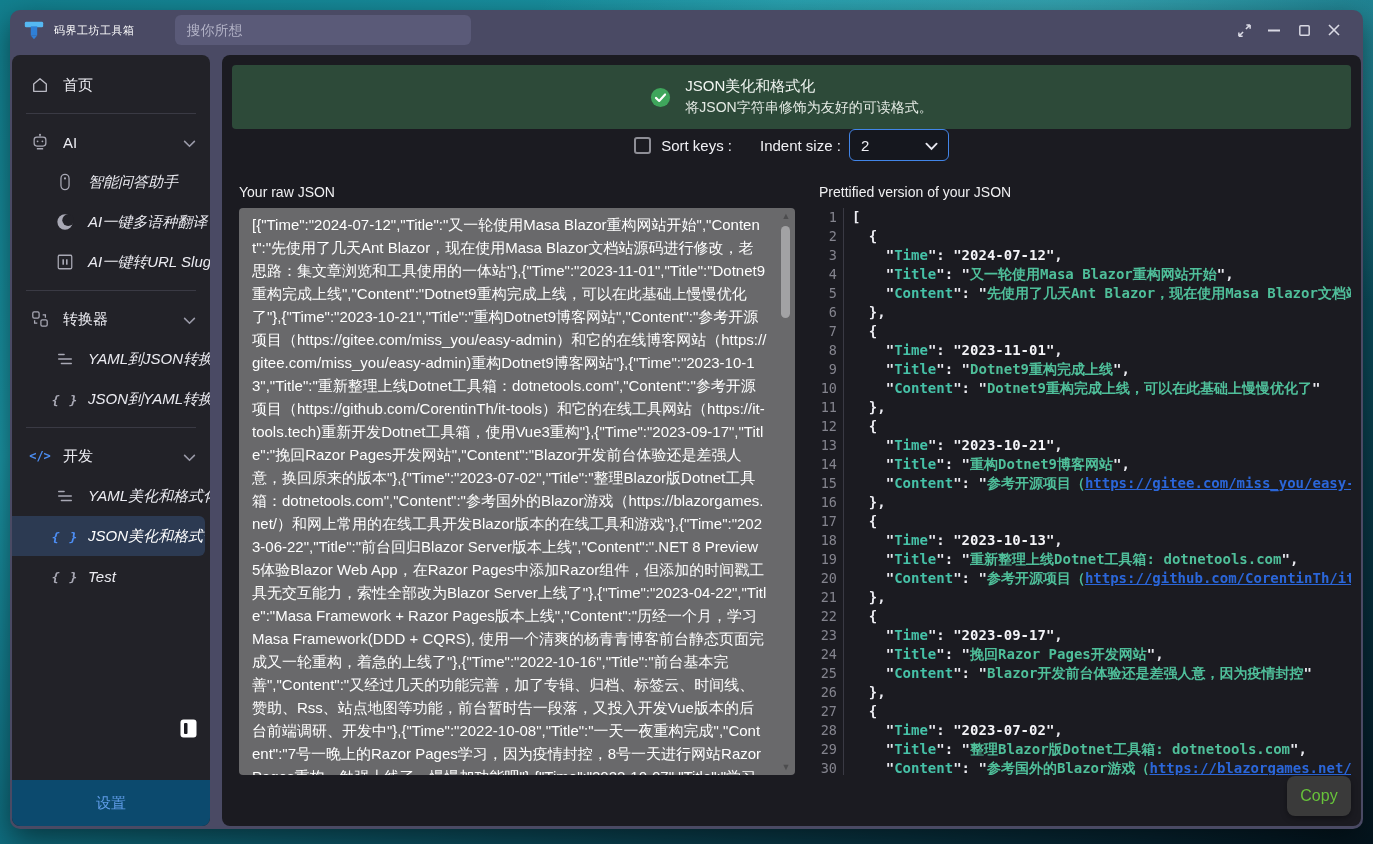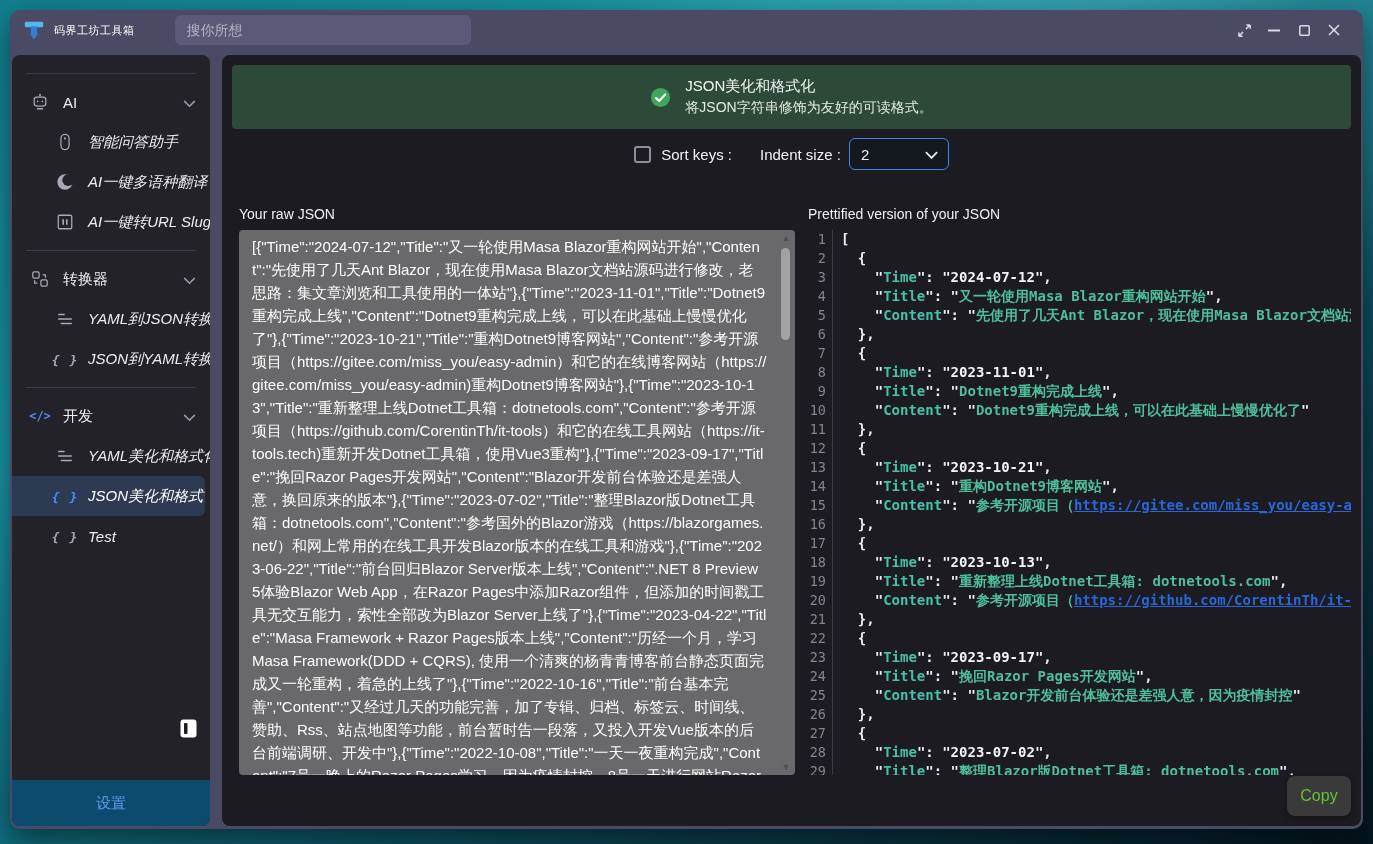--- a/index.html
+++ b/index.html
@@ -51,30 +51,30 @@
   .settings-bar { height:46px; flex:none; background:#0c4a6e; display:flex; align-items:center;
     justify-content:center; color:#5f9ce8; font-size:15px; cursor:default; }
 
   
   .main { flex:1; background:#1b1b21; border-radius:8px; position:relative;
     padding:10px 10px 51px 10px; display:flex; flex-direction:column; min-width:0; overflow:hidden; }
   .banner { height:64px; flex:none; background:#2d4a39; border-radius:4px;
     display:flex; align-items:center; justify-content:center; gap:14px; }
   .banner-title { color:#f2f6f2; font-size:15px; }
   .banner-sub { color:#e4eae4; font-size:14px; margin-top:3px; }
-  .controls { height:32px; flex:none; margin-top:9px; display:flex; align-items:center; justify-content:center; }
+  .controls { height:32px; flex:none; display:flex; align-items:center; justify-content:center; }
   .checkbox { width:17px; height:17px; border:2px solid #8e8e96; border-radius:3px; background:transparent; }
   .ctl-label { color:#f2f2f6; font-size:15px; margin-left:10px; }
   .ctl-label2 { color:#f2f2f6; font-size:15px; margin-left:28px; }
   .select { width:100px; height:32px; margin-left:8px; border:1.5px solid #4285e8; border-radius:6px;
     background:#15171e; color:#f0f0f5; font-size:15px; padding:0 10px 0 11px;
     display:flex; align-items:center; justify-content:space-between; }
   .select .chev { color:#e8e8f0; }
 
-  .panels { flex:1; margin-top:36px; display:flex; gap:13px; min-height:0;padding-left:7px; }
+  .panels { flex:1; margin-top:23px; display:flex; gap:24px; min-height:0;padding-left:7px; }
   .panel-left { width:556px; flex:none; display:flex; flex-direction:column; min-height:0; }
   .panel-right { flex:1; min-width:0; display:flex; flex-direction:column; min-height:0; }
   .panel-label { color:#f0f0f2; font-size:14px; height:22px; flex:none; }
 
   .rawbox { position:relative; flex:1; background:#69696b; border-radius:4px; overflow:hidden; margin-top:2px; }
   .rawtext { position:absolute; inset:0; padding:5px 28px 5px 13px; color:#ffffff; font-size:15px;
     line-height:23px; white-space:pre-wrap; word-break:break-all; overflow:hidden;
     font-family:"Liberation Sans","DejaVu Sans",sans-serif; }
   .vscroll { position:absolute; top:2px; right:3px; bottom:2px; width:12px; }
   .vs-arrow { position:absolute; left:0; width:12px; height:12px; color:#4d4d4f; font-size:9px;
@@ -136,20 +136,28 @@
             <line x1="13" y1="3" x2="3" y2="13"></line>
           </svg>
       </div>
     </div>
   </div>
 
   <div class="body-row">
 
     <div class="sidebar">
       <div class="nav">
+        <div class="nav-item">
+          <span class="ic">
+            <svg width="18" height="18" viewBox="0 0 20 20" fill="none" stroke="#b9b9c2" stroke-width="1.5" stroke-linejoin="round">
+              <path d="M3 9 L10 3 L17 9 V17 H3 Z"></path>
+            </svg>
+          </span>
+          <span>首页</span>
+        </div>
         <div id="nav-groups">
             <div class="divider"></div>
             <div class="nav-item group-head">
               <span class="ic">
                 <svg width="18" height="18" viewBox="0 0 20 20" fill="none" stroke="#a9a9b5" stroke-width="1.4">
                   <line x1="10" y1="1.5" x2="10" y2="4"></line>
                   <circle cx="10" cy="1.8" r="1" fill="#a9a9b5" stroke="none"></circle>
                   <rect x="3.5" y="4.5" width="13" height="10" rx="3"></rect>
                   <circle cx="7.3" cy="9.3" r="1" fill="#a9a9b5" stroke="none"></circle>
                   <circle cx="12.7" cy="9.3" r="1" fill="#a9a9b5" stroke="none"></circle>

